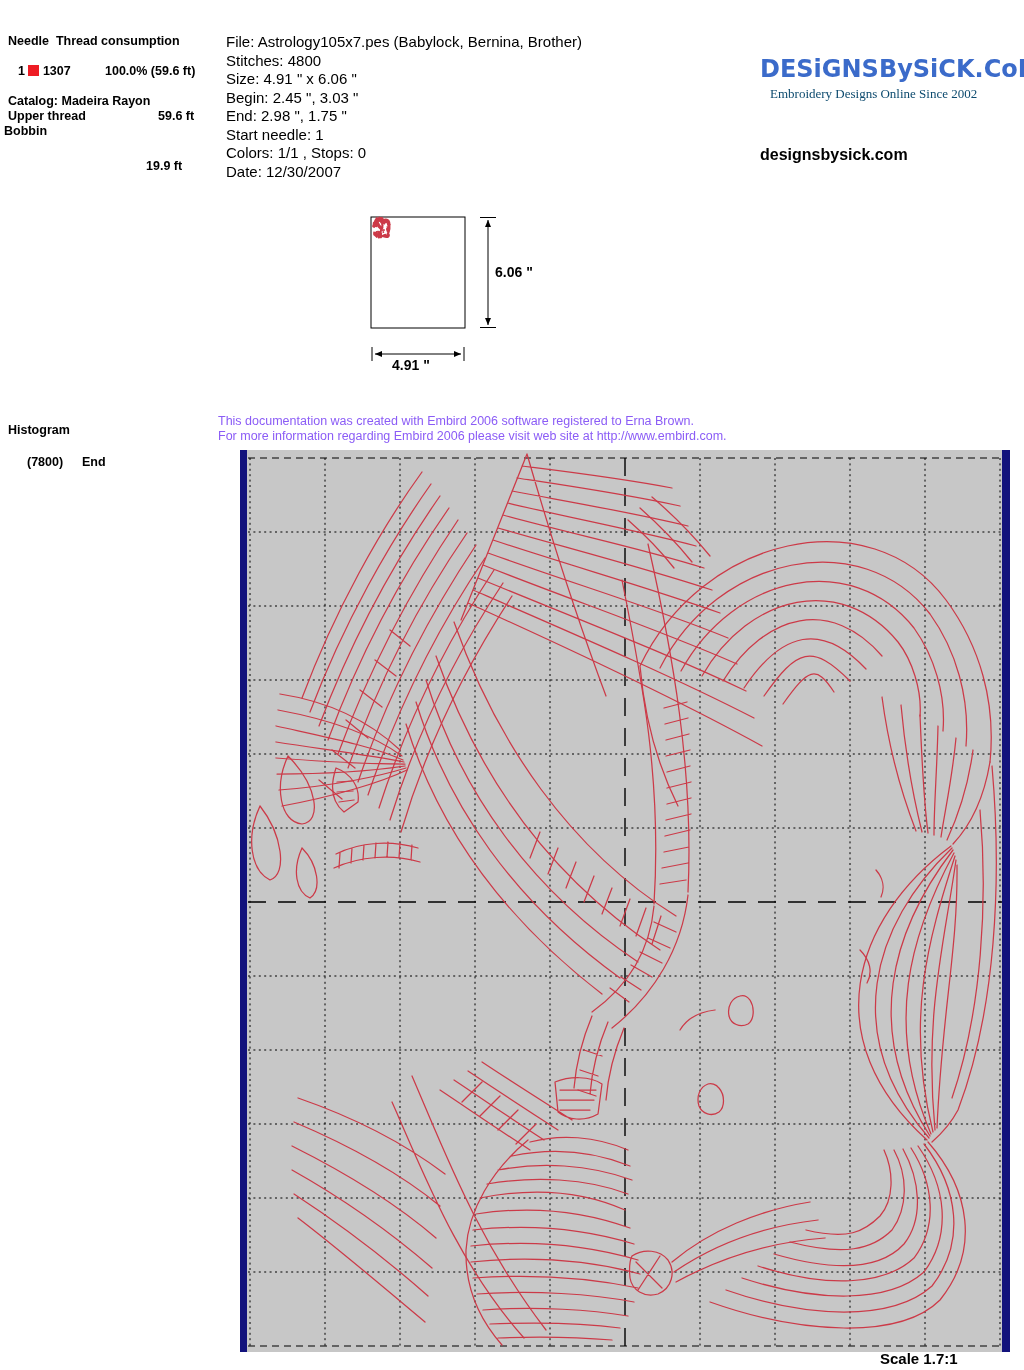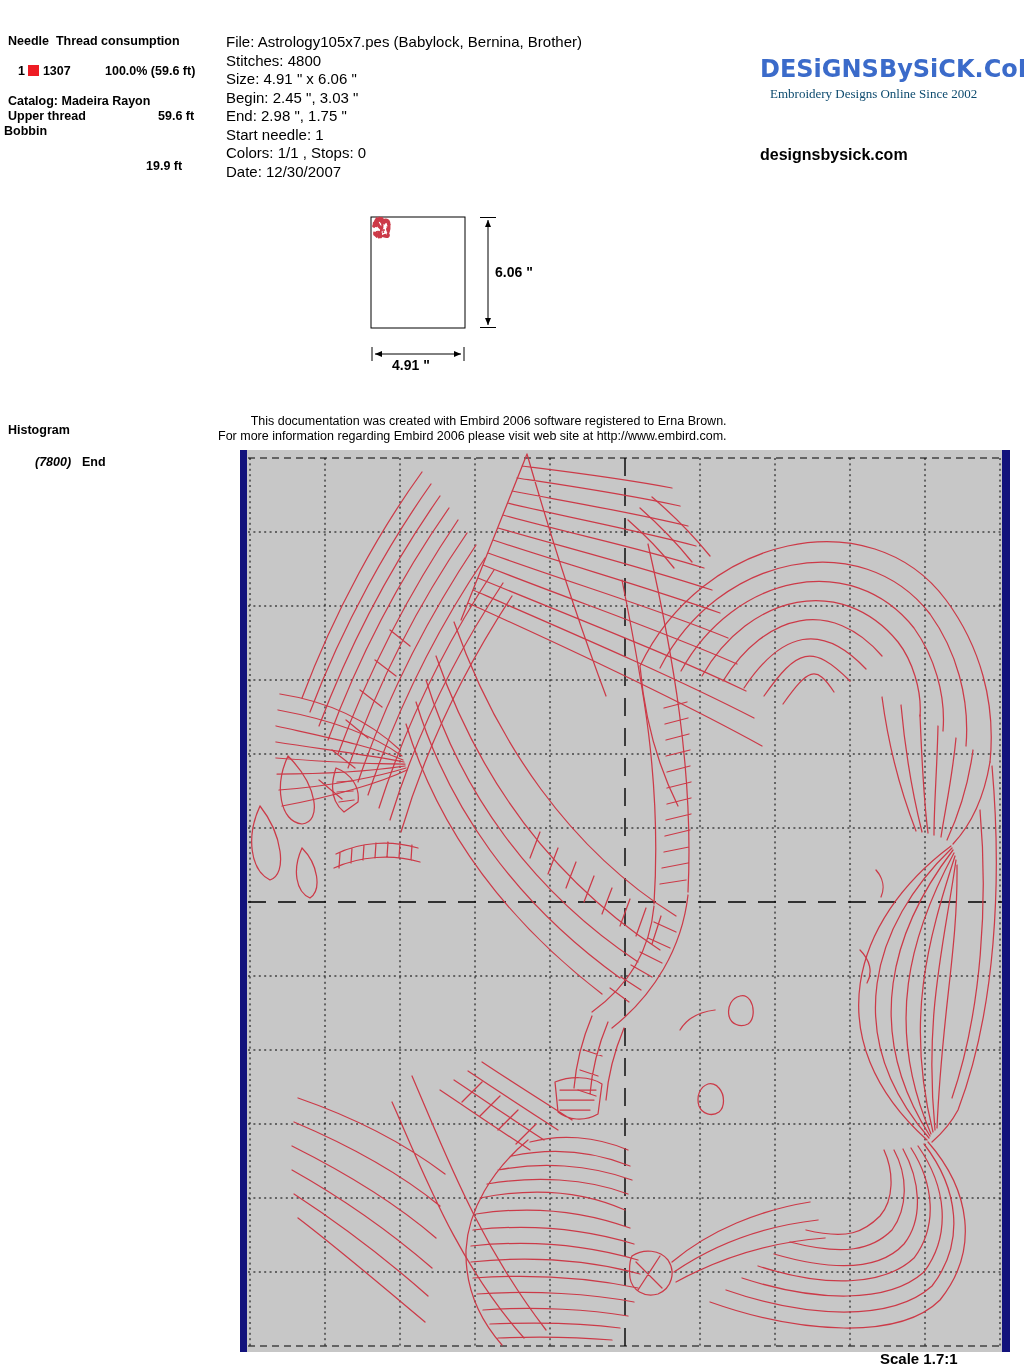--- a/index.html
+++ b/index.html
@@ -19,21 +19,21 @@
            color:#3b6bca; letter-spacing:0px; font-family:"DejaVu Sans", sans-serif;
            transform:scaleY(1.05); white-space:nowrap; }
   .tagline { left:770px; top:86px; font-size:13px; color:#0c4a6e;
              font-family:"Liberation Serif", serif; white-space:nowrap; }
   .website { left:760px; top:146px; font-size:16px; font-weight:bold; }
 
   
   .dimlabel { font-size:14px; font-weight:bold; white-space:nowrap; }
 
   
-  .note { left:218px; top:414px; font-size:12.5px; line-height:14.5px; color:#000000; white-space:nowrap;text-align:right; }
+  .note { left:218px; top:414px; font-size:12.5px; line-height:14.5px; color:#8b5cf6; white-space:nowrap; }
 
   
   .hist-title { left:8px; top:423px; font-size:12.5px; font-weight:bold; }
   .hist-entry { font-size:12.5px; font-weight:bold; }
 
   .scale { left:880px; top:1350px; width:132px; text-align:left; font-size:15px; font-weight:bold; }
 
   
   .stitch { fill:none; stroke:#cc3a48; stroke-width:1.25; stroke-linecap:round;
             stroke-linejoin:round; vector-effect:non-scaling-stroke; }
@@ -97,21 +97,21 @@
 </svg>
 <div class="abs dimlabel" style="left:495px; top:264px;">6.06 "</div>
 <div class="abs dimlabel" style="left:392px; top:357px;">4.91 "</div>
 
 <div class="abs note">
   <div>This documentation was created with Embird 2006 software registered to Erna Brown.</div>
   <div>For more information regarding Embird 2006 please visit web site at http://www.embird.com.</div>
 </div>
 
 <div class="abs hist-title">Histogram</div>
-<div class="abs hist-entry" style="left:35px; top:455px;font-style:italic;">(7800)</div>
+<div class="abs hist-entry" style="left:27px; top:455px;">(7800)</div>
 <div class="abs hist-entry" style="left:82px; top:455px;">End</div>
 
 <svg class="abs" style="left:240px; top:450px;" width="770" height="902" viewBox="0 0 770 902">
   <defs>
     <symbol id="pisces" viewBox="0 0 770 902" overflow="visible">
 
       <path class="stitch" d="M287,4 L221,170 M287,4 C306,70 330,150 366,246 M282,16 C330,22 380,28 432,38 M277,28 C330,36 385,44 440,56 M272,41 C330,52 390,62 448,76 M268,53 C330,68 395,80 456,96 M263,65 C332,84 400,98 464,118 M258,78 C335,100 405,118 472,140 M253,90 C338,118 410,138 480,163 M248,103 C340,136 415,158 488,188 M243,115 C342,154 420,180 497,214 M238,128 C345,172 428,204 506,241 M233,140 C348,190 436,228 514,268 M228,153 C350,208 442,252 522,296"></path>
 
       <path class="stitch" d="M182,22 C140,80 95,160 62,248 M191,34 C150,92 104,172 70,262 M200,46 C158,106 113,186 79,276 M209,58 C167,118 122,198 88,290 M218,70 C176,132 132,212 98,304 M227,83 C185,144 141,224 108,318 M236,95 C194,158 150,238 118,332 M245,108 C203,170 160,250 128,345 M254,120 C212,184 169,264 139,358 M263,133 C221,196 179,276 150,370 M272,146 C230,210 188,290 161,382 M150,180 L170,196 M135,210 L156,226 M120,240 L142,257 M106,270 L128,288 M92,300 L115,318 M79,330 L102,349"></path>
 

